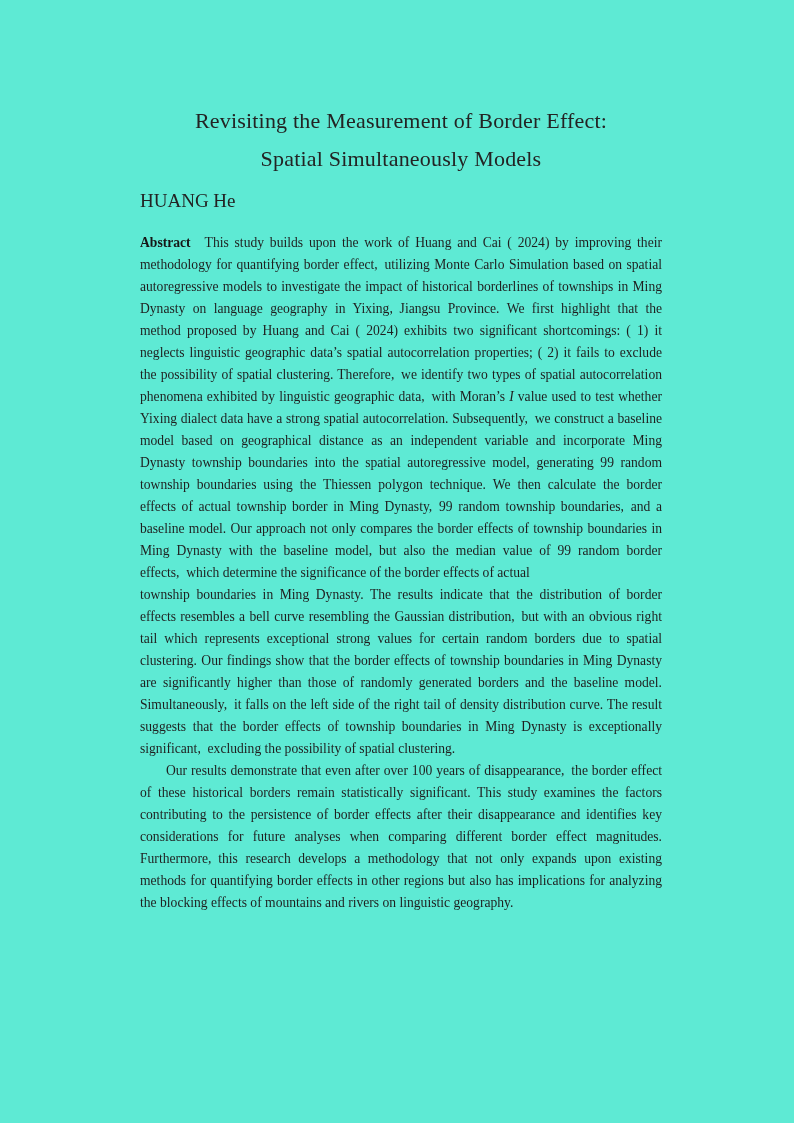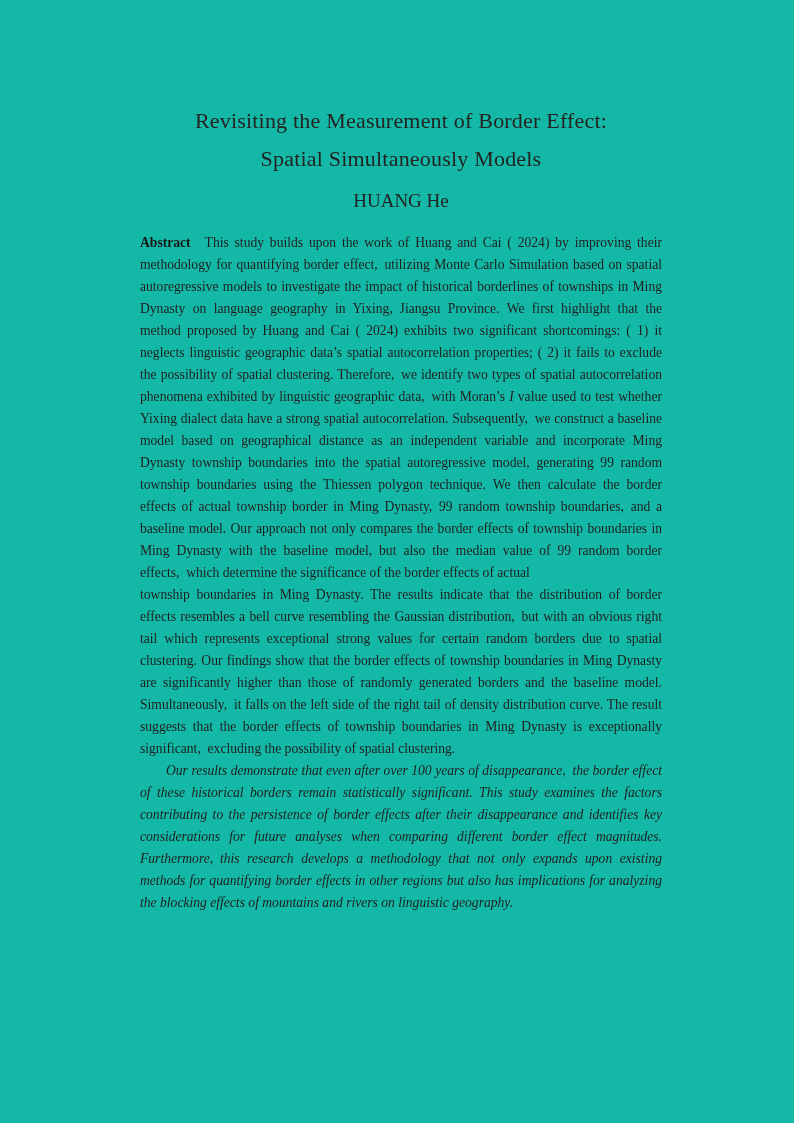--- a/index.html
+++ b/index.html
@@ -4,54 +4,53 @@
 <style>
   html, body {
     margin: 0;
     padding: 0;
     background: #ffffff;
   }
   .page {
     position: relative;
     width: 794px;
     height: 1123px;
-    background: #14b8a6;
+    background: #5eead4;
     box-sizing: border-box;
     padding: 102px 132px 0 140px;
     font-family: "Liberation Serif", "DejaVu Serif", serif;
     color: #1f1f1f;
     overflow: hidden;
   }
   .title-block {
     text-align: center;
     margin: 0 0 10px 0;
   }
   .title-line {
     font-size: 22px;
     line-height: 38px;
     font-weight: normal;
     color: #232323;
     letter-spacing: 0.2px;
   }
   .author {
-    text-align: center;
     font-size: 19px;
     line-height: 26px;
     color: #232323;
     margin: 2px 0 18px 0;
   }
   .abstract p {
     font-size: 13.6px;
     line-height: 22px;
     text-align: justify;
     margin: 0;
     color: #1f1f1f;
   }
   .block1 { margin-bottom: 26px; }
-  .para-indent { text-indent: 26px; font-style: italic; }
+  .para-indent { text-indent: 26px; }
   .lead-label {
     font-weight: bold;
     margin-right: 14px;
     color: #161616;
   }
   .run-italic { font-style: italic; }
 </style>
 </head>
 <body>
 

